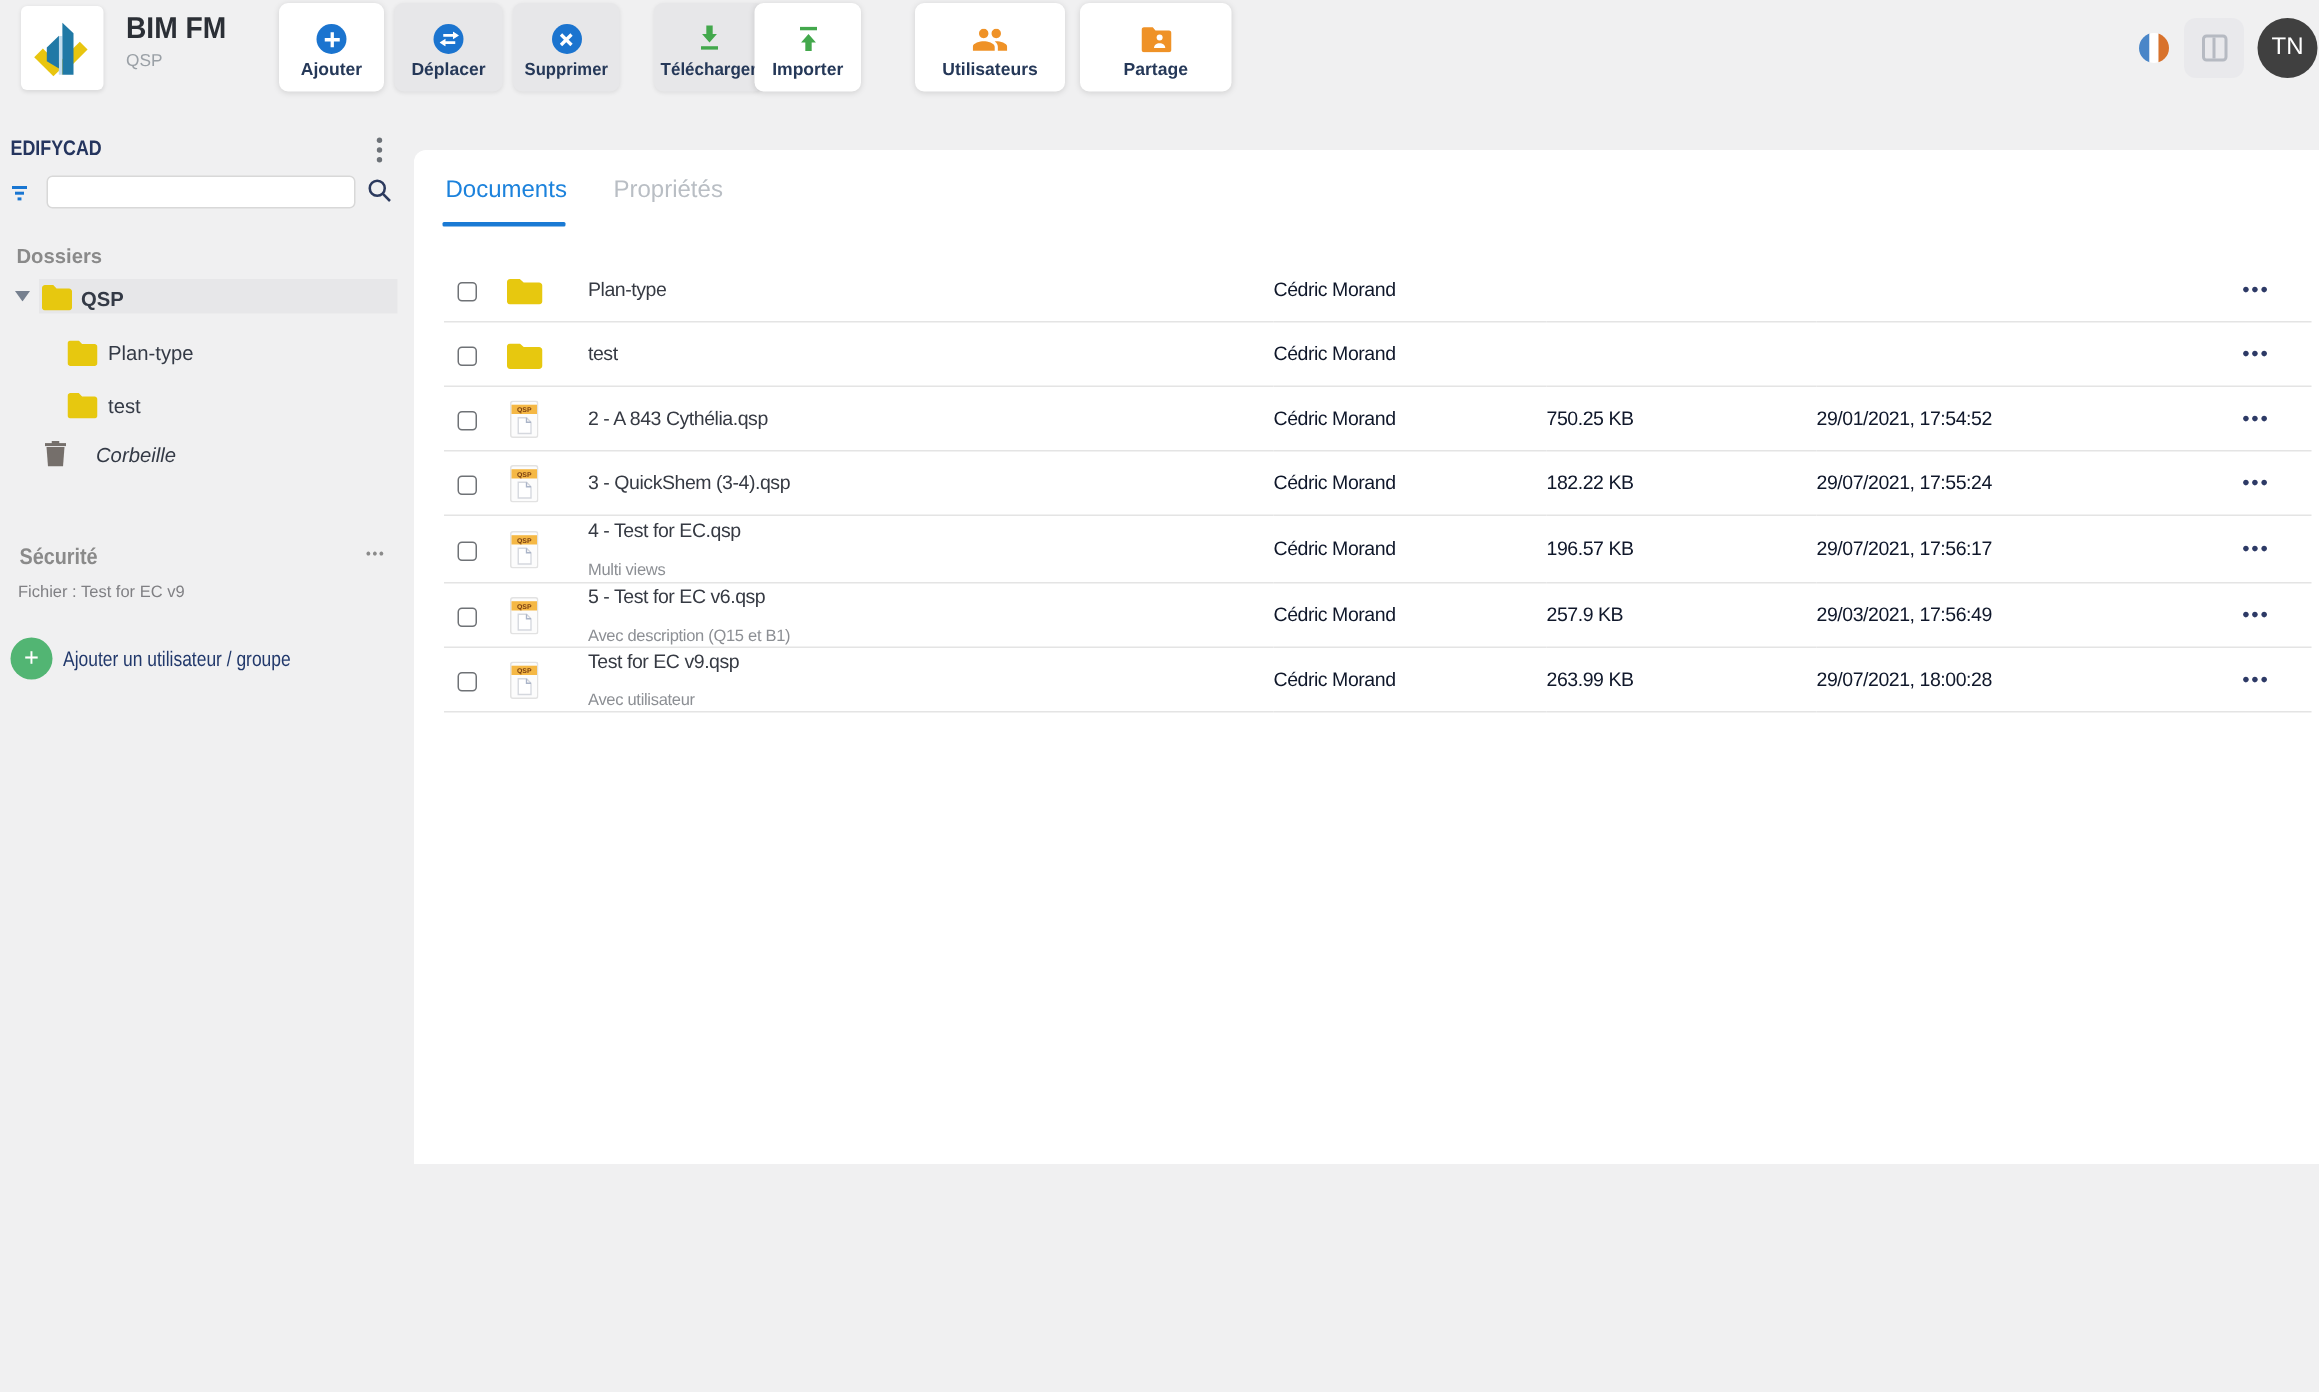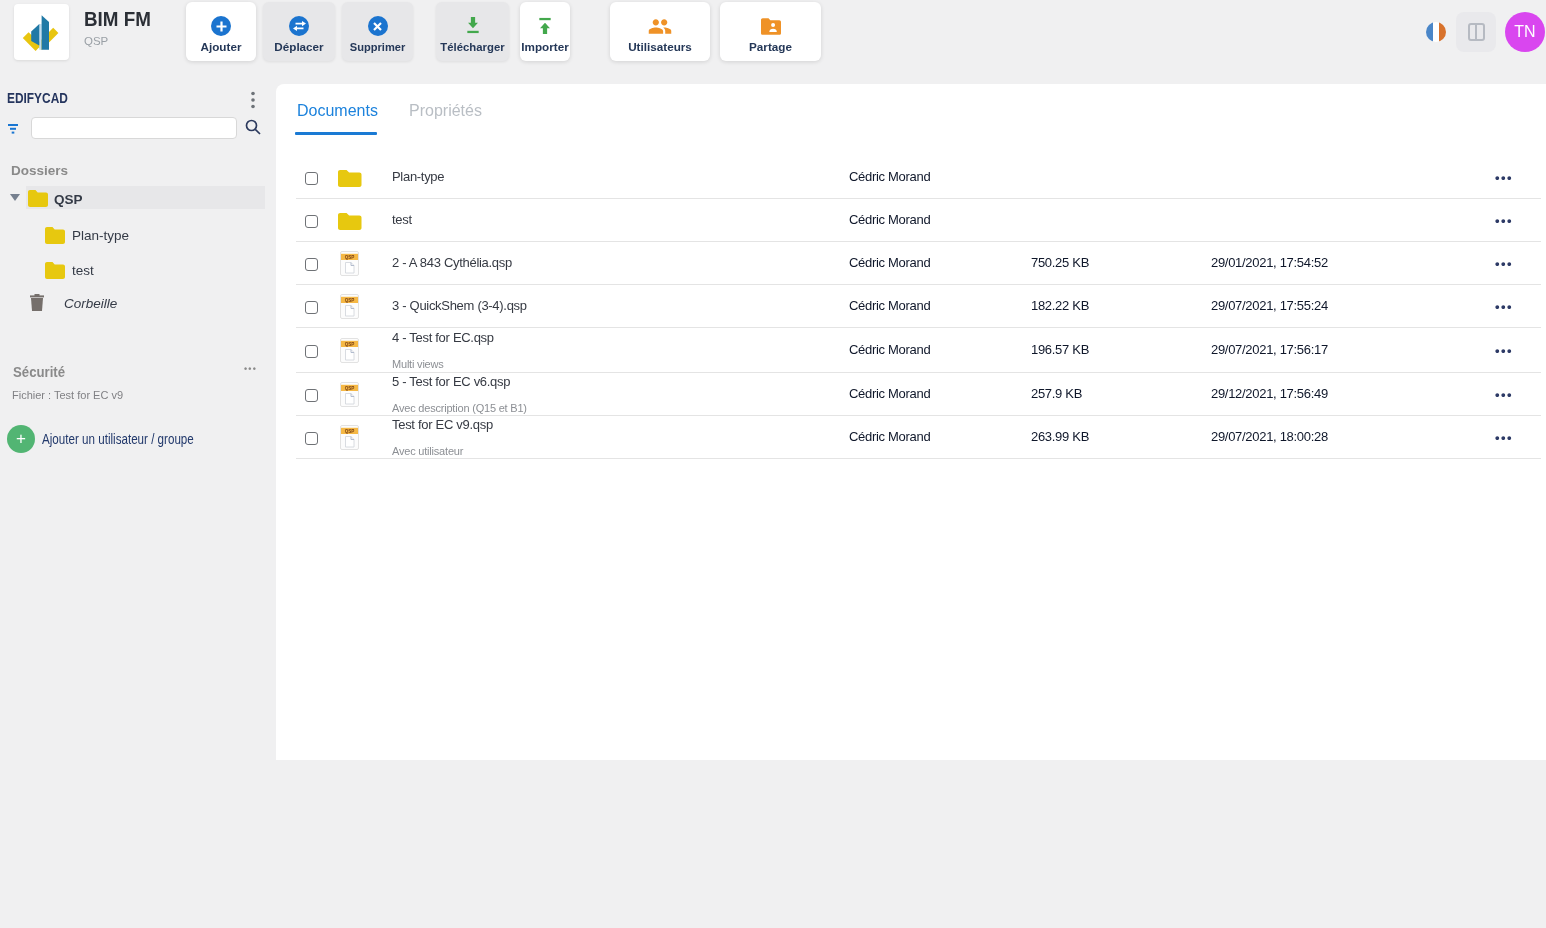--- a/index.html
+++ b/index.html
@@ -24,41 +24,41 @@
   .bluecirc { width:20px; height:20px; border-radius:50%; background:#1b74cf; display:flex;
     align-items:center; justify-content:center; }
 
   .flag { left:1426px; top:22px; width:20px; height:20px; border-radius:50%; overflow:hidden; }
   .flag div { float:left; width:33.34%; height:100%; }
   .splitbox { left:1456px; top:12px; width:40px; height:40px; border-radius:8px; background:#e9e9ec;
     display:flex; align-items:center; justify-content:center; }
   .spliticon { width:17px; height:18px; border:2px solid #b6bac2; border-radius:3px; position:relative; }
   .spliticon:after { content:""; position:absolute; left:50%; top:0; width:2px; height:100%;
     background:#b6bac2; transform:translateX(-50%); }
-  .avatar { left:1505px; top:12px; width:40px; height:40px; border-radius:50%; background:#d946ef;
+  .avatar { left:1505px; top:12px; width:40px; height:40px; border-radius:50%; background:#404040;
     color:#fff; font-size:16px; display:flex; align-items:center; justify-content:center; }
 
   
   .sb-title { left:7px; top:90px; font-size:14px; font-weight:700; color:#25355e; transform:scaleX(0.85); transform-origin:left; }
   .kebab { left:248px; top:91px; width:10px; height:18px; }
   .search { left:31px; top:117px; width:206px; height:22px; background:#fff;
     border:1px solid #d8d8d8; border-radius:4px; }
   .dossiers { left:11px; top:163px; font-size:13.5px; font-weight:700; color:#8a8a8a; }
   .treesel { left:26px; top:186px; width:239px; height:23px; background:#e7e7e9; }
   .tree-lbl { font-size:13.5px; color:#343a46; }
 
   .securite { left:13px; top:363px; font-size:15px; font-weight:700; color:#8a8a8a; transform:scaleX(0.88); transform-origin:left; }
   .sec-dots { left:244px; top:364px; font-size:9px; font-weight:700; color:#8a8a8a; letter-spacing:1.2px;}
   .fichier { left:12px; top:389px; font-size:11px; color:#808084; }
   .addgrp { left:7px; top:425px; width:28px; height:28px; border-radius:50%; background:#52b573;
     color:#fff; display:flex; align-items:center; justify-content:center; font-size:17px; }
   .addlbl { left:42px; top:431px; font-size:14px; color:#21386b; transform:scaleX(0.83); transform-origin:left; }
 
   
-  .panel { left:276px; top:84px; width:1270px; height:676px; background:#fff;
+  .panel { left:276px; top:100px; width:1270px; height:676px; background:#fff;
     border-top-left-radius:8px; }
   .tab1 { left:21px; top:18px; font-size:16px; color:#1c82dc; }
   .tab2 { left:133px; top:18px; font-size:16px; color:#b9bec4; }
   .tabline { left:19px; top:48px; width:82px; height:3px; background:#1a7ad4; border-radius:1px;}
 
   table.grid { position:absolute; left:20px; top:72px; border-collapse:collapse; width:1245px;
     table-layout:fixed; }
   table.grid td, table.grid th { padding:0; vertical-align:middle; text-align:left;
     font-weight:normal; }
   col.c-check { width:42px; }
@@ -127,21 +127,21 @@
       </div>
     <div class="lbl" style="transform:scaleX(0.95);">Supprimer</div>
   </div>
   <div class="abs tbtn gray" style="left:436px;width:73px;">
     <div class="ico" style="top:14px;"><svg width="17" height="19" viewBox="0 0 24 26">
           <path fill="#43a84c" d="M19 9h-4V1H9v8H5l7 8 7-8z"></path>
           <rect x="4" y="20.5" width="16" height="3.2" fill="#43a84c"></rect>
         </svg></div>
     <div class="lbl" style="transform:scaleX(0.97);">Télécharger</div>
   </div>
-  <div class="abs tbtn white" style="left:520px;width:50px;">
+  <div class="abs tbtn white" style="left:503px;width:71px;">
     <div class="ico" style="top:14px;"><svg width="17" height="19" viewBox="0 0 24 26">
           <path fill="#43a84c" d="M5 17h4v8h6v-8h4l-7-8-7 8z"></path>
           <rect x="4" y="2.3" width="16" height="3.2" fill="#43a84c"></rect>
         </svg></div>
     <div class="lbl">Importer</div>
   </div>
   <div class="abs tbtn white" style="left:610px;width:100px;">
     <div class="ico" style="top:17px;"><svg width="23" height="15" viewBox="1 5 22 14">
           <path fill="#ef9227" d="M16 11c1.66 0 2.99-1.34 2.99-3S17.66 5 16 5c-1.66 0-3 1.34-3 3s1.34 3 3 3zm-8 0c1.66 0 2.99-1.34 2.99-3S9.66 5 8 5C6.34 5 5 6.34 5 8s1.34 3 3 3zm0 2c-2.33 0-7 1.17-7 3.5V19h14v-2.5c0-2.33-4.67-3.5-7-3.5zm8 0c-.29 0-.62.02-.97.05 1.16.84 1.97 1.97 1.97 3.45V19h6v-2.5c0-2.33-4.67-3.5-7-3.5z"></path>
         </svg></div>
@@ -328,21 +328,21 @@
                 <rect x="0.5" y="0.5" width="18" height="24" rx="1.5" fill="#fcfcfc" stroke="#e2e2e2"></rect>
                 <rect x="1" y="2.8" width="17" height="6.2" fill="#f5b845"></rect>
                 <text x="9.5" y="7.9" font-size="4.6" font-weight="bold" fill="#7a3f12" text-anchor="middle" font-family="Liberation Sans">QSP</text>
                 <path d="M5.5 11.5h5.5l3 3v7.5H5.5z" fill="#fff" stroke="#d5d8de" stroke-width="0.9"></path>
                 <path d="M11 11.5v3h3" fill="none" stroke="#aab4c8" stroke-width="0.9"></path>
               </svg>
             </td>
         <td class="cellname">5 - Test for EC v6.qsp<div class="subt">Avec description (Q15 et B1)</div></td>
         <td class="celltxt">Cédric Morand</td>
         <td class="celltxt">257.9 KB</td>
-        <td class="celltxt">29/12/2021, 17:56:49</td>
+        <td class="celltxt">29/03/2021, 17:56:49</td>
         <td><span class="dots3">•••</span></td>
       </tr>
       <tr class="row2" style="height:43px;">
         <td>
               <div class="cb"></div>
             </td>
         <td>
               <svg width="19" height="25" viewBox="0 0 19 25" style="display:block;margin-top:2px;margin-left:2px;">
                 <rect x="0.5" y="0.5" width="18" height="24" rx="1.5" fill="#fcfcfc" stroke="#e2e2e2"></rect>
                 <rect x="1" y="2.8" width="17" height="6.2" fill="#f5b845"></rect>

